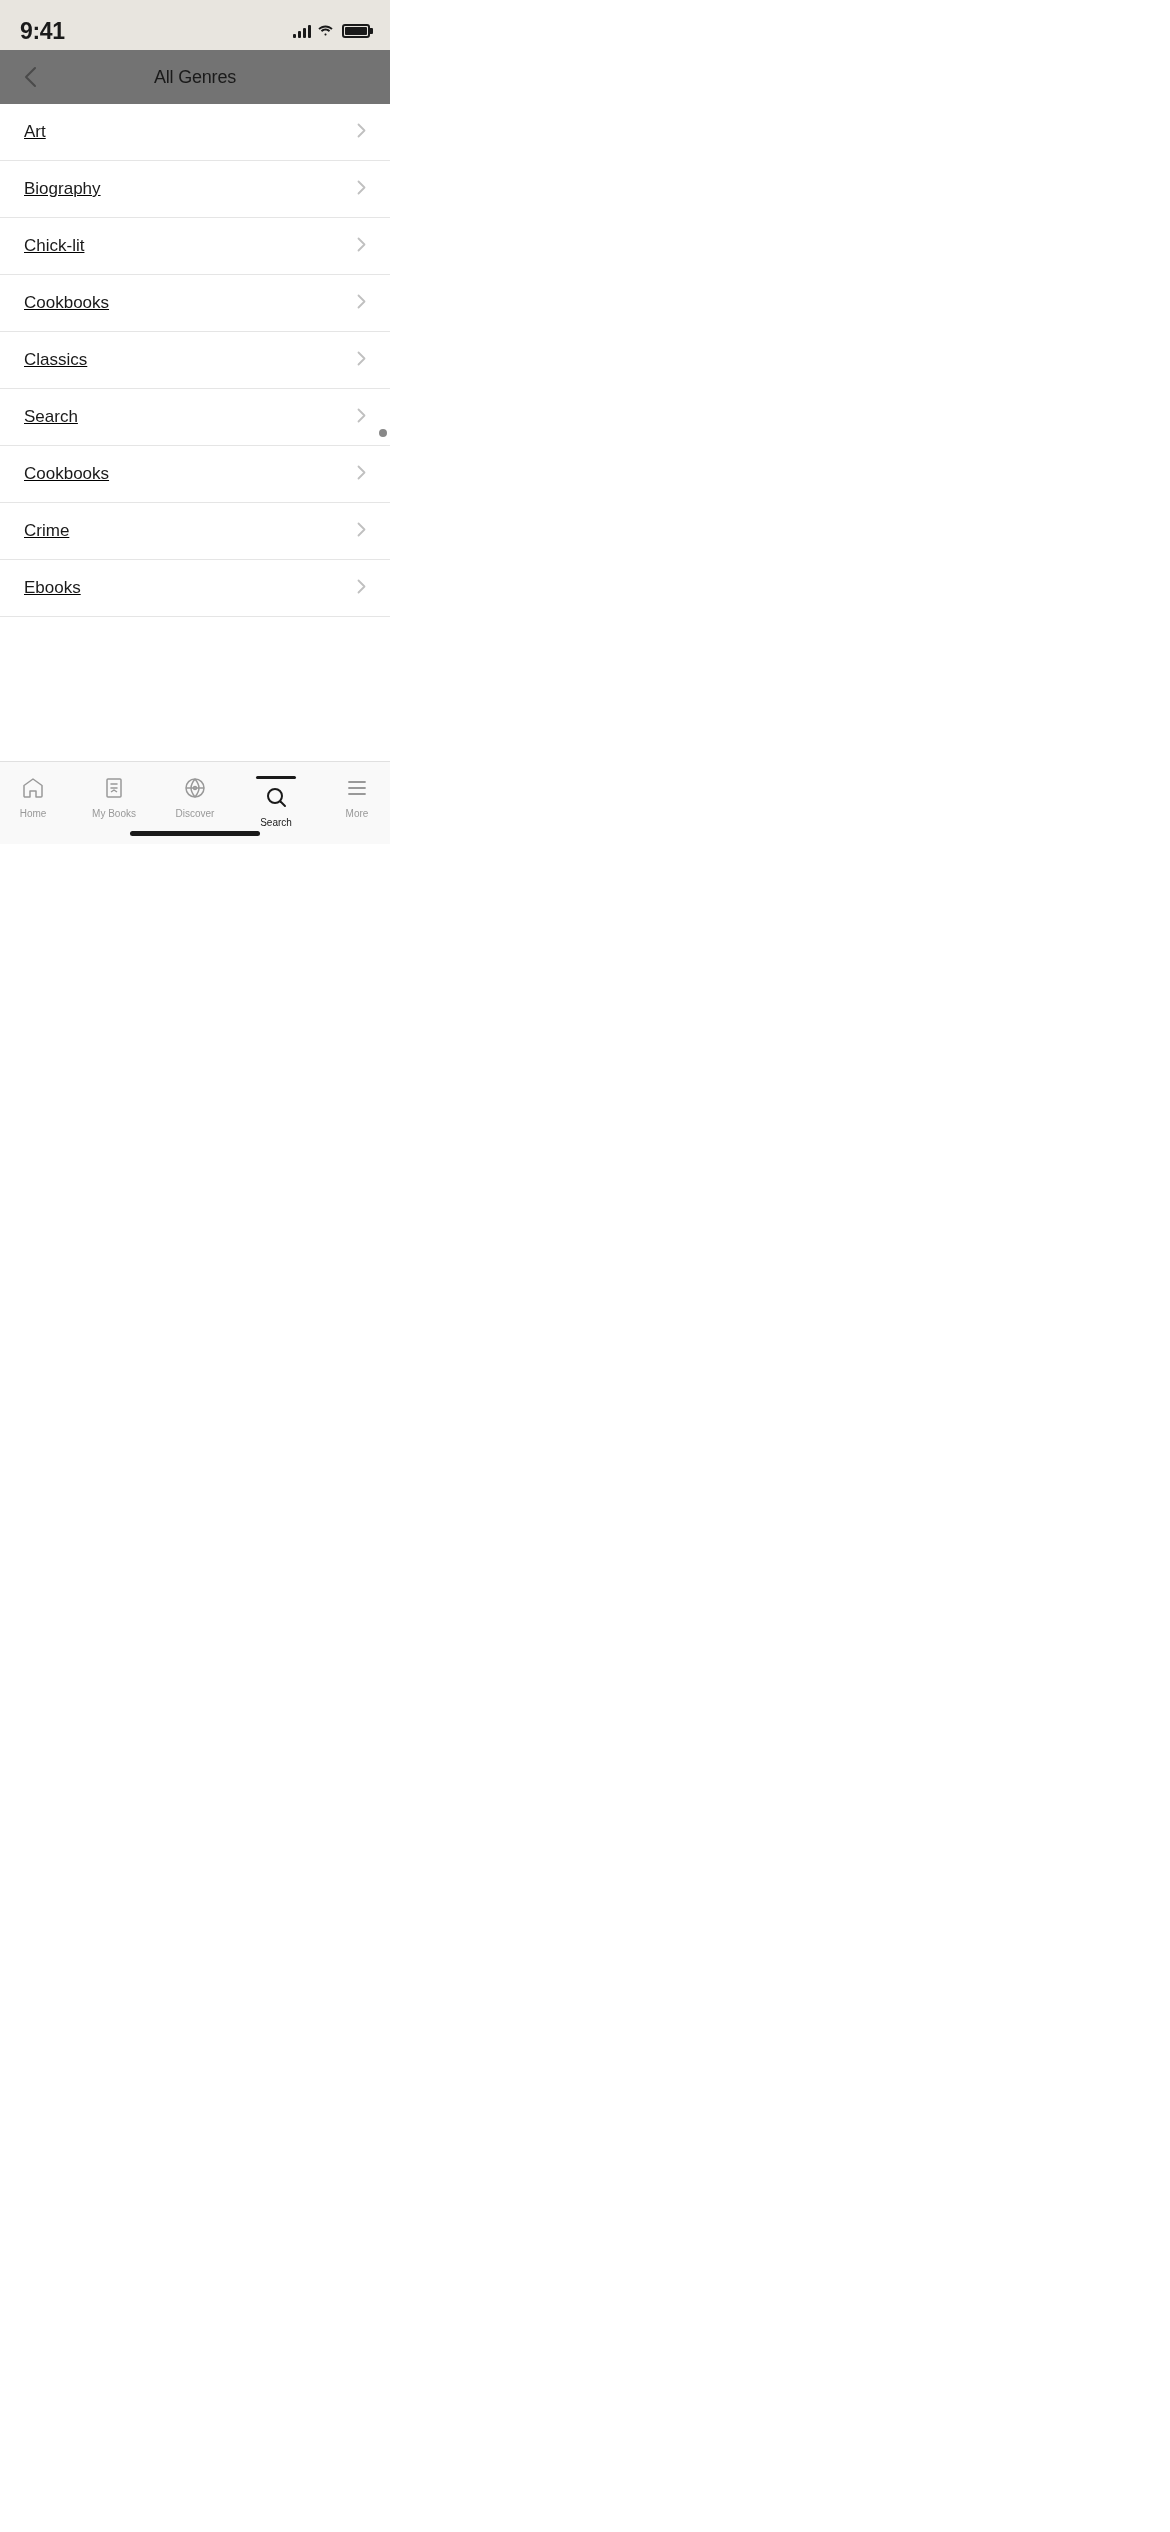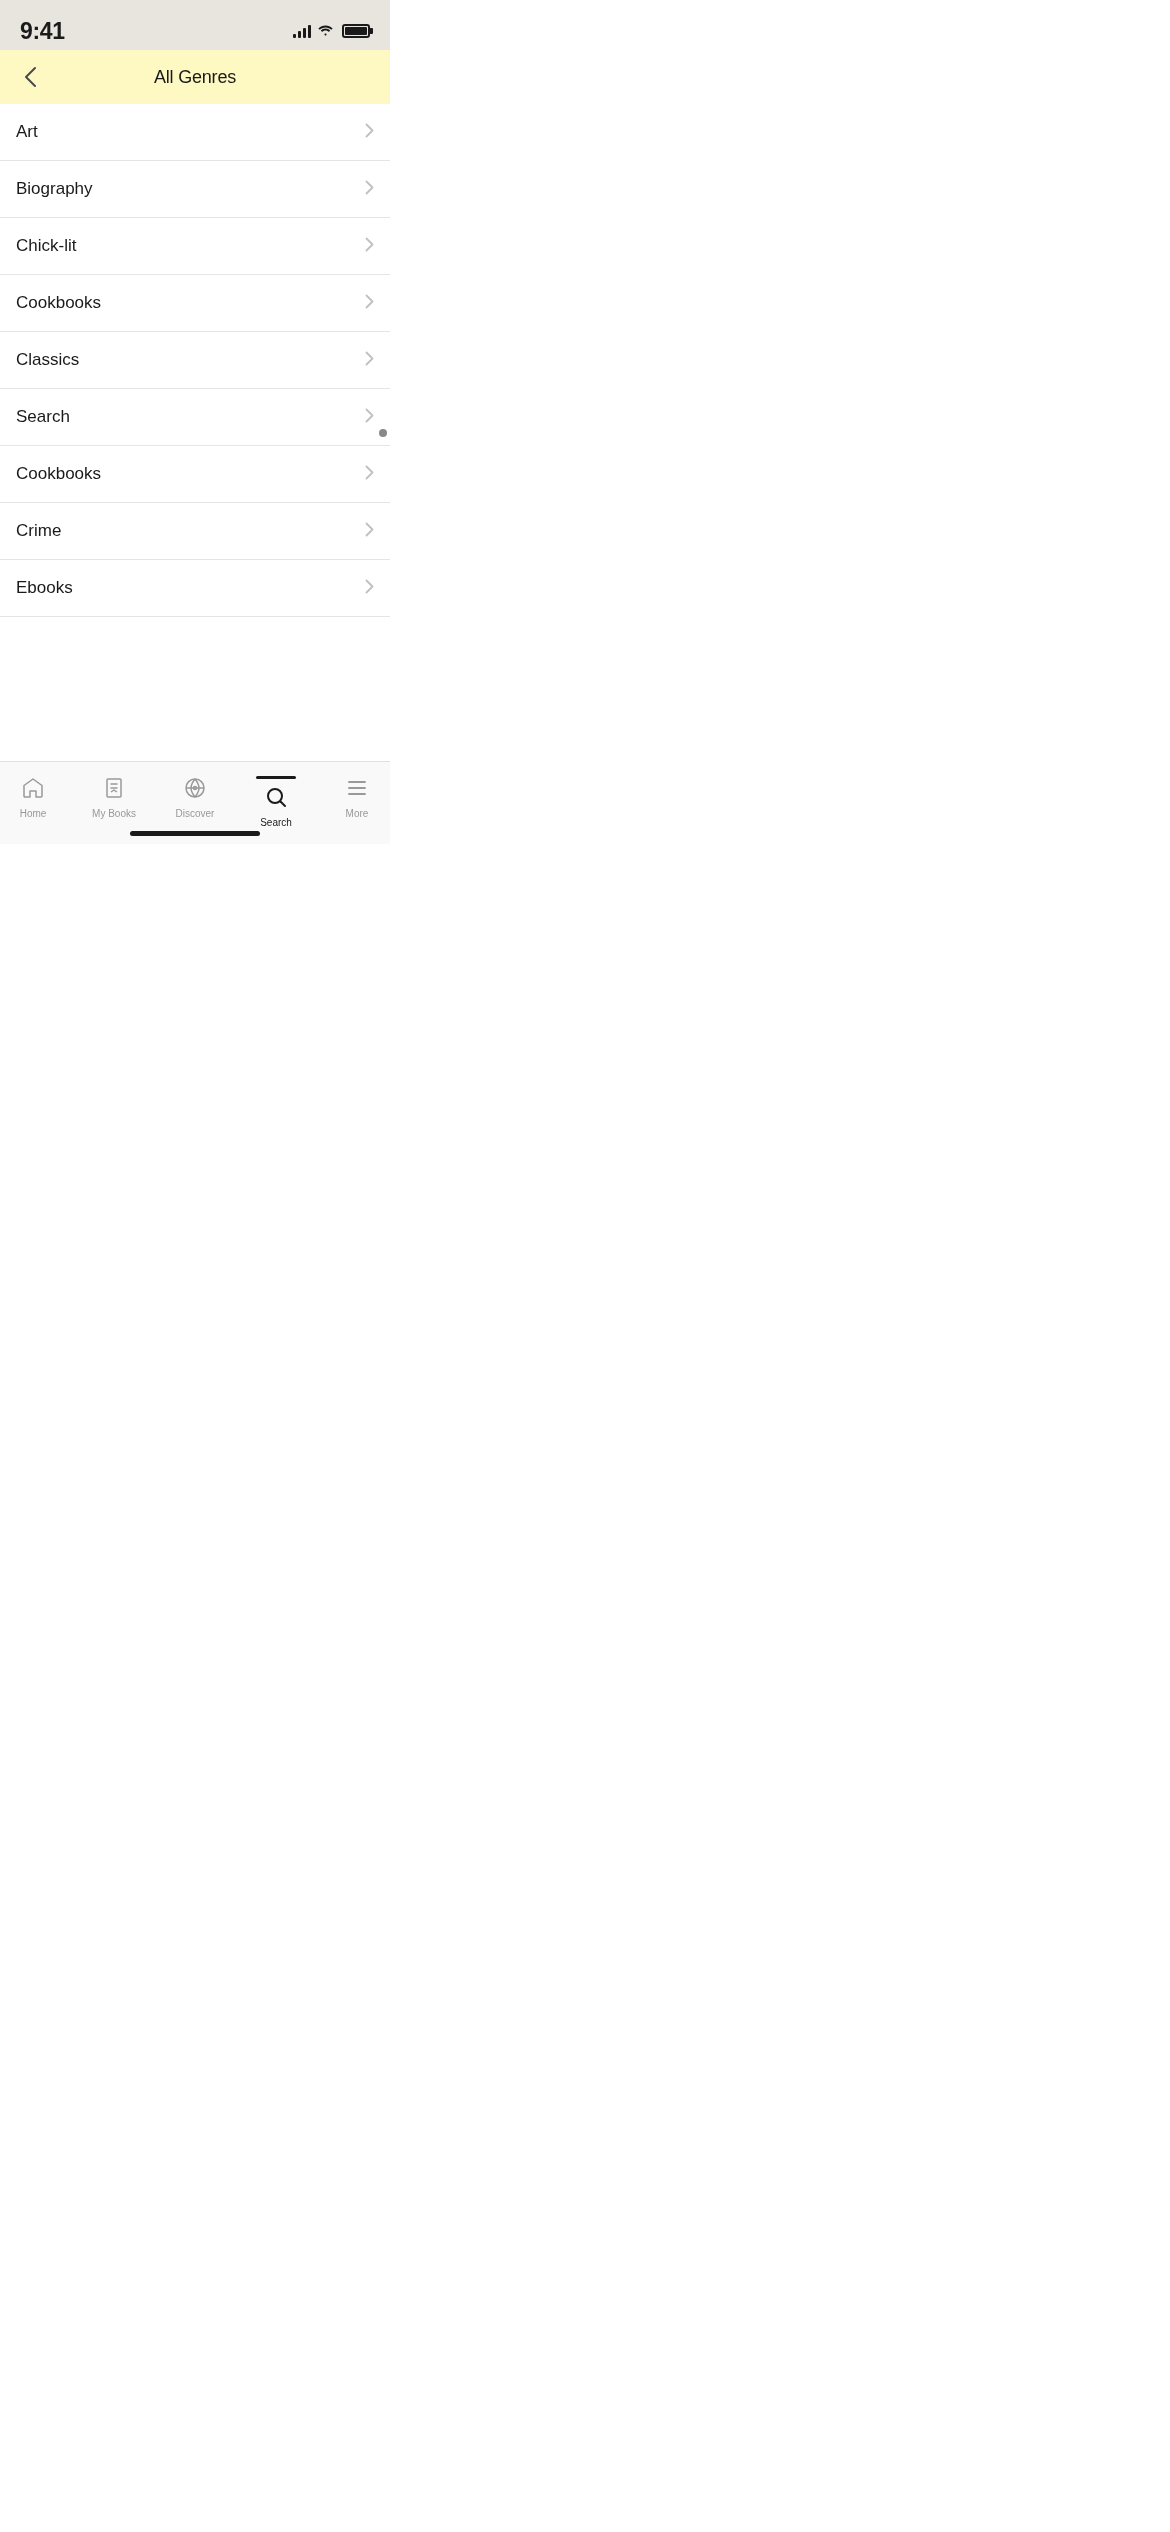--- a/index.html
+++ b/index.html
@@ -84,21 +84,21 @@
       position: absolute;
       left: 1px;
       top: 1px;
       bottom: 1px;
       right: 1px;
       background: #1a1a1a;
       border-radius: 1px;
     }
 
     .nav-header {
-      background: #fef9c3;
+      background: #737373;
       height: 54px;
       display: flex;
       align-items: center;
       justify-content: center;
       position: relative;
       padding: 0 20px;
     }
 
     .back-button {
       position: absolute;
@@ -133,25 +133,26 @@
       width: 8px;
       height: 8px;
       background: #888;
       border-radius: 50%;
     }
 
     .genre-item {
       display: flex;
       align-items: center;
       justify-content: space-between;
-      padding: 0 16px;
+      padding: 0 24px;
       height: 57px;
       border-bottom: 1px solid #e5e5e5;
       cursor: pointer;
       background: #fff;
+      text-decoration: underline;
     }
 
     .genre-label {
       font-size: 17px;
       color: #1a1a1a;
       font-weight: 400;
     }
 
     .chevron-right {
       color: #c0c0c0;

